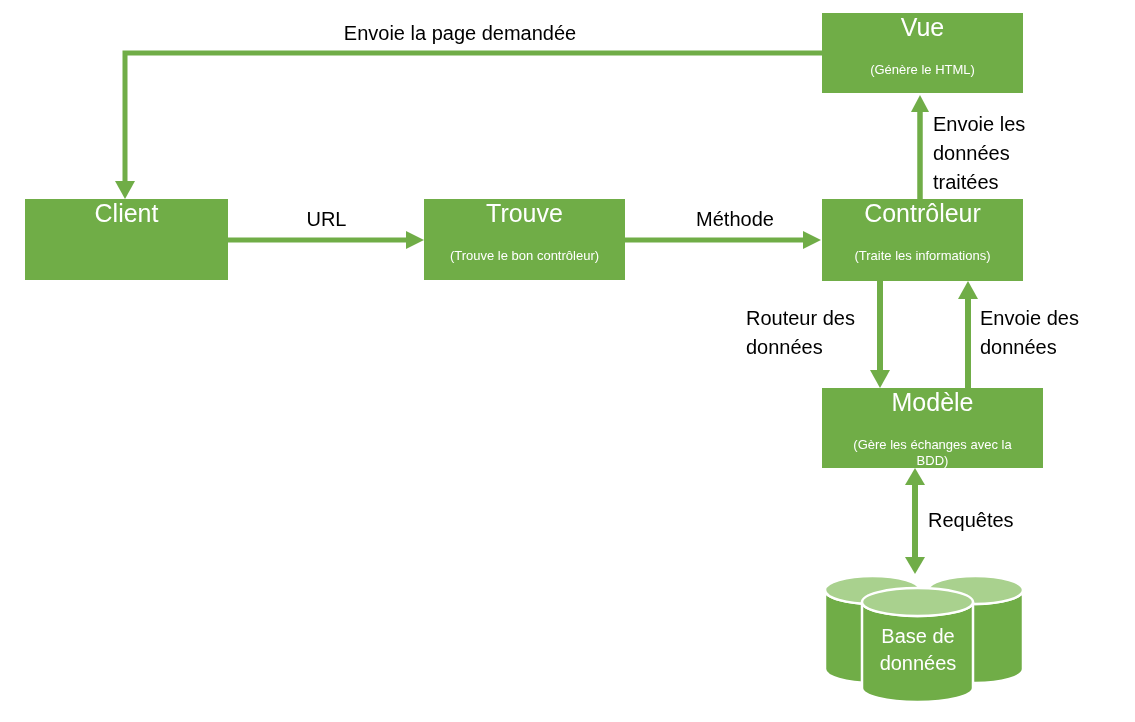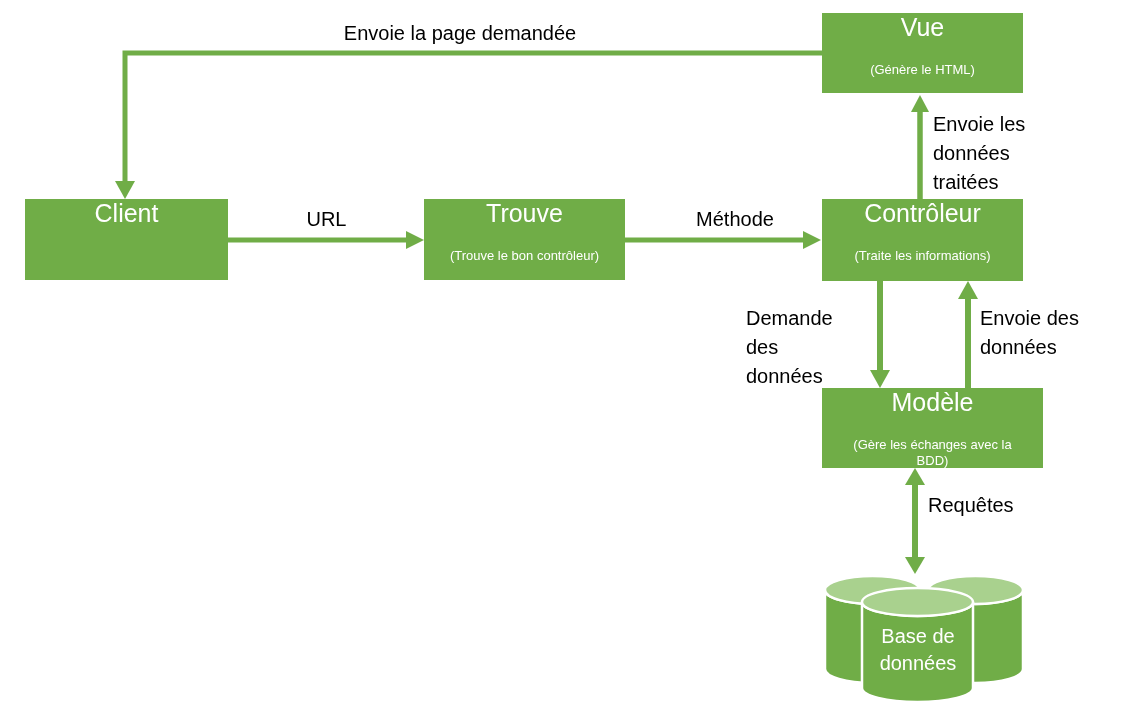--- a/index.html
+++ b/index.html
@@ -128,19 +128,19 @@
   <div class="db-label" style="left:862px;top:623px;width:112px;">Base de données</div>
 
   <div class="edge-label center" style="left:130px;top:19px;width:660px;">Envoie la page demandée</div>
 
   <div class="edge-label center" style="left:228px;top:205px;width:197px;">URL</div>
 
   <div class="edge-label center" style="left:625px;top:205px;width:220px;">Méthode</div>
 
   <div class="edge-label" style="left:933px;top:110px;width:112px;">Envoie les données traitées</div>
 
-  <div class="edge-label" style="left:746px;top:304px;width:112px;">Demande des données</div>
+  <div class="edge-label" style="left:746px;top:304px;width:112px;">Routeur des données</div>
 
   <div class="edge-label" style="left:980px;top:304px;width:106px;">Envoie des données</div>
 
-  <div class="edge-label" style="left:928px;top:491px;white-space:nowrap;">Requêtes</div>
+  <div class="edge-label" style="left:928px;top:506px;white-space:nowrap;">Requêtes</div>
 
 </div>
 
 </body></html>

